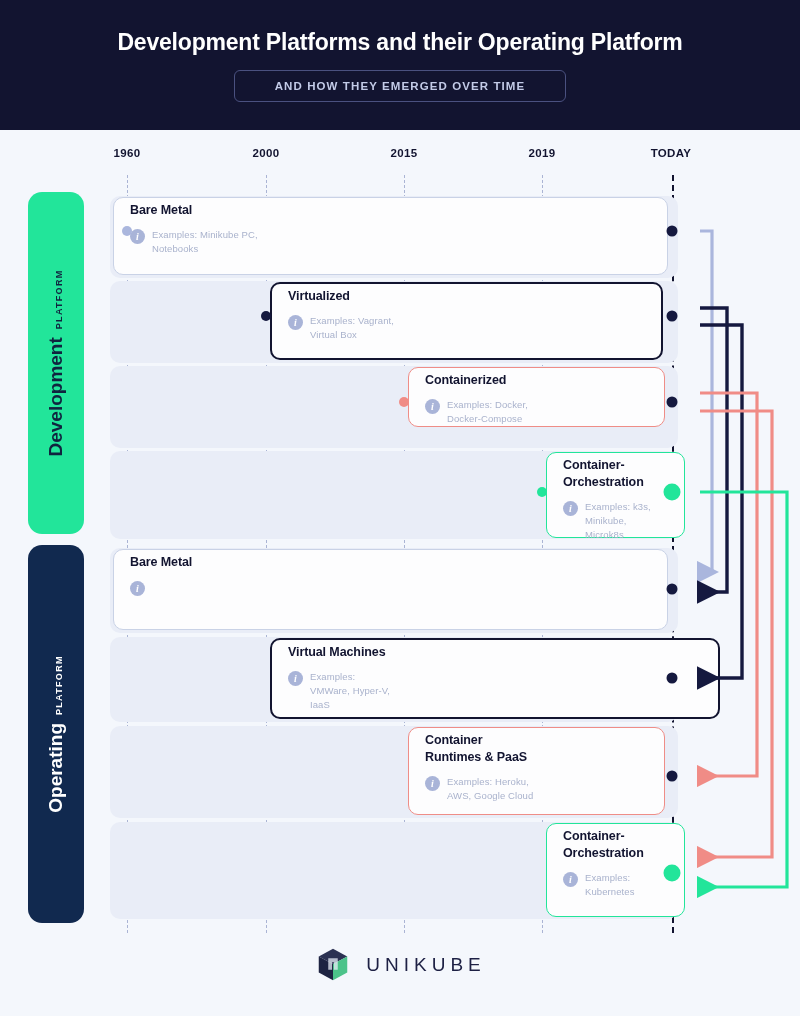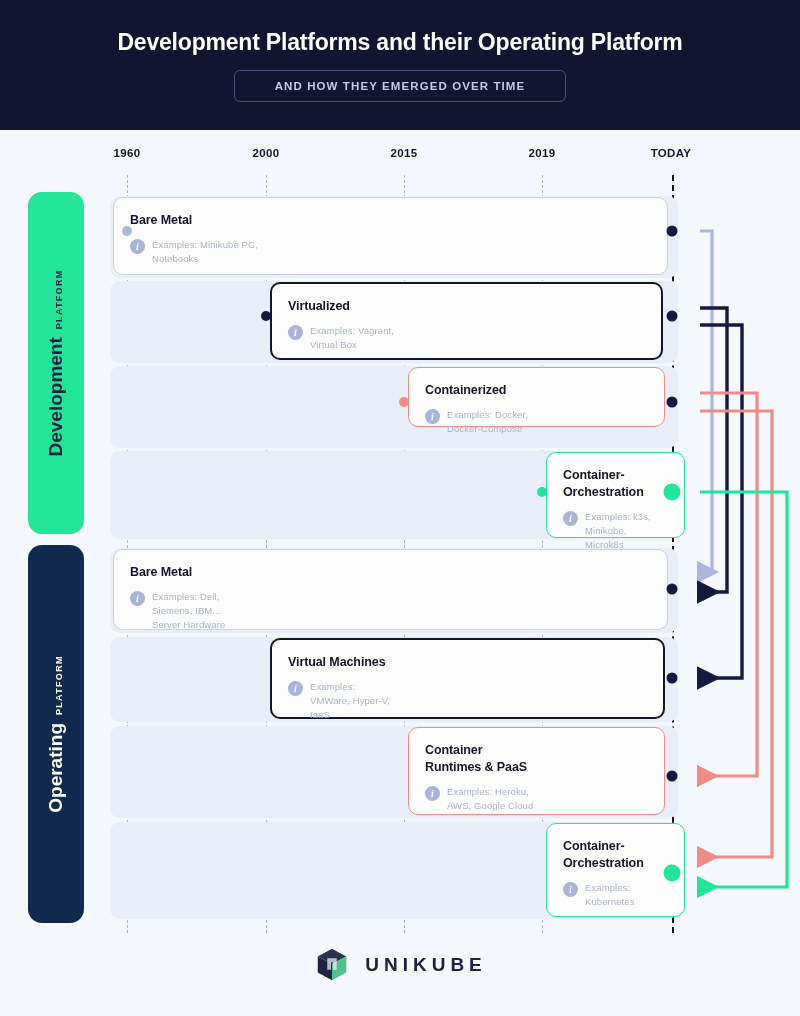--- a/index.html
+++ b/index.html
@@ -65,21 +65,21 @@
     position: absolute; left: 110px; width: 568px;
     background: #e9edf7; border-radius: 10px;
   }
 
   
   .card {
     position: absolute;
     background: #fdfdfe;
     border-radius: 10px;
     border: 1.6px solid #c9d2e6;
-    padding: 14px 16px;
+    padding: 4px 16px;
   }
   .card.navy   { border: 2px solid #121430; }
   .card.red    { border: 1.8px solid #ef8d87; }
   .card.green  { border: 1.8px solid #22e59a; }
 
   .card-title {
     font-size: 12.5px; font-weight: bold; color: #121430;
     line-height: 1.35; letter-spacing: -0.1px;
   }
   .card-ex { display: flex; gap: 7px; margin-top: 9px; }
@@ -105,21 +105,21 @@
 
   
   .connectors { position: absolute; left: 0; top: 0; width: 800px; height: 1016px; pointer-events: none; }
 
   
   .footer {
     position: absolute; left: 0; top: 935px; width: 800px; height: 60px;
     display: flex; align-items: center; justify-content: center; gap: 14px;
   }
   .logo-word {
-    font-size: 19px; font-weight: bold; color: #1d2044; letter-spacing: 5px;
+    font-size: 19px; font-weight: normal; color: #1d2044; letter-spacing: 5px;
   }
 </style>
 </head>
 <body>
 
 <div class="page">
 
   <div class="header">
     <div class="header-title">Development Platforms and their Operating Platform</div>
     <div class="header-badge">AND HOW THEY EMERGED OVER TIME</div>
@@ -188,25 +188,24 @@
     <div class="card-ex">
       <span class="info-icon">i</span>
       <span class="card-ex-text" style="max-width:86px;">Examples: k3s, Minikube, Microk8s</span>
     </div>
   </div>
 
   <div class="card" style="left:113px; top:549px; width:555px; height:81px;">
     <div class="card-title">Bare Metal</div>
     <div class="card-ex">
       <span class="info-icon">i</span>
-      <span class="card-ex-text" style="max-width:82px;">Examples: Dell, Siemens, IBM... Server Hardware</span>
-    </div>
-  </div>
-
-  <div class="card navy" style="left:270px; top:638px; width:395px; height:81px;">
+    </div>
+  </div>
+
+  <div class="card navy" style="left:270px; top:638px; width:450px; height:81px;">
     <div class="card-title">Virtual Machines</div>
     <div class="card-ex">
       <span class="info-icon">i</span>
       <span class="card-ex-text" style="max-width:85px;">Examples: VMWare, Hyper-V, IaaS</span>
     </div>
   </div>
 
   <div class="card red" style="left:408px; top:727px; width:257px; height:88px;">
     <div class="card-title" style="max-width:110px;">Container Runtimes &amp; PaaS</div>
     <div class="card-ex">

